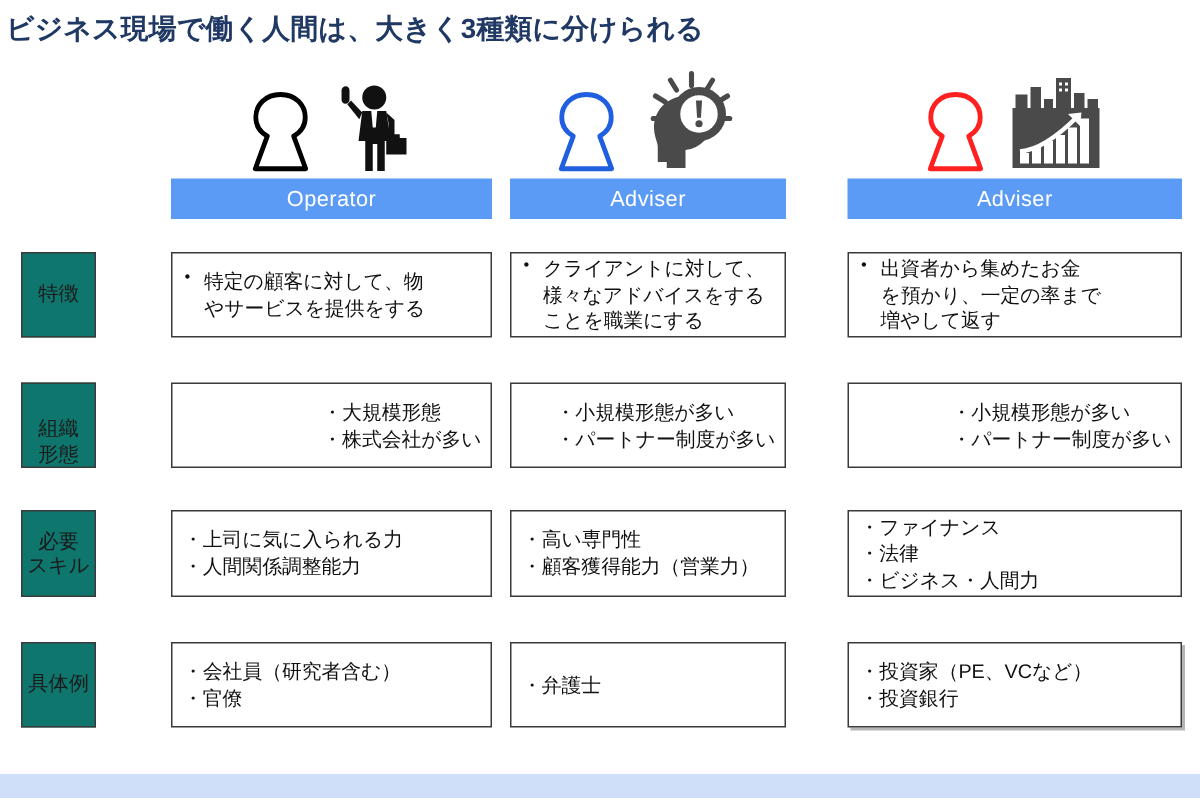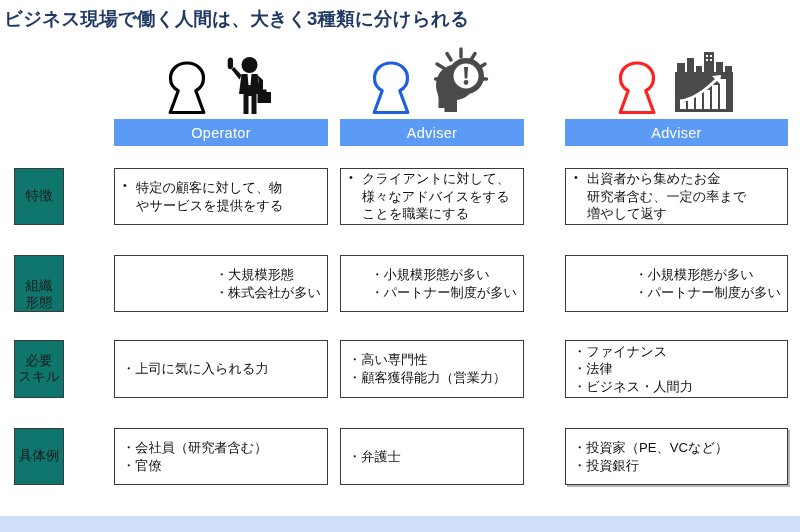--- a/index.html
+++ b/index.html
@@ -246,21 +246,21 @@
       <span>様々なアドバイスをする</span><br>
       <span>ことを職業にする</span>
     </li>
   </ul>
 </div>
 
 <div class="cell c3 r1">
   <ul class="blist">
     <li>
       <span>出資者から集めたお金</span><br>
-      <span>研究者含む、一定の率まで</span><br>
+      <span>を預かり、一定の率まで</span><br>
       <span>増やして返す</span>
     </li>
   </ul>
 </div>
 
 <div class="row-label r2">
   <div>
     <div>組織</div>
     <div>形態</div>
   </div>
@@ -290,20 +290,21 @@
 <div class="row-label r3">
   <div>
     <div>必要</div>
     <div>スキル</div>
   </div>
 </div>
 
 <div class="cell c1 r3">
   <ul class="klist">
     <li>上司に気に入られる力</li>
+    <li>人間関係調整能力</li>
   </ul>
 </div>
 
 <div class="cell c2 r3">
   <ul class="klist">
     <li>高い専門性</li>
     <li>顧客獲得能力（営業力）</li>
   </ul>
 </div>
 

